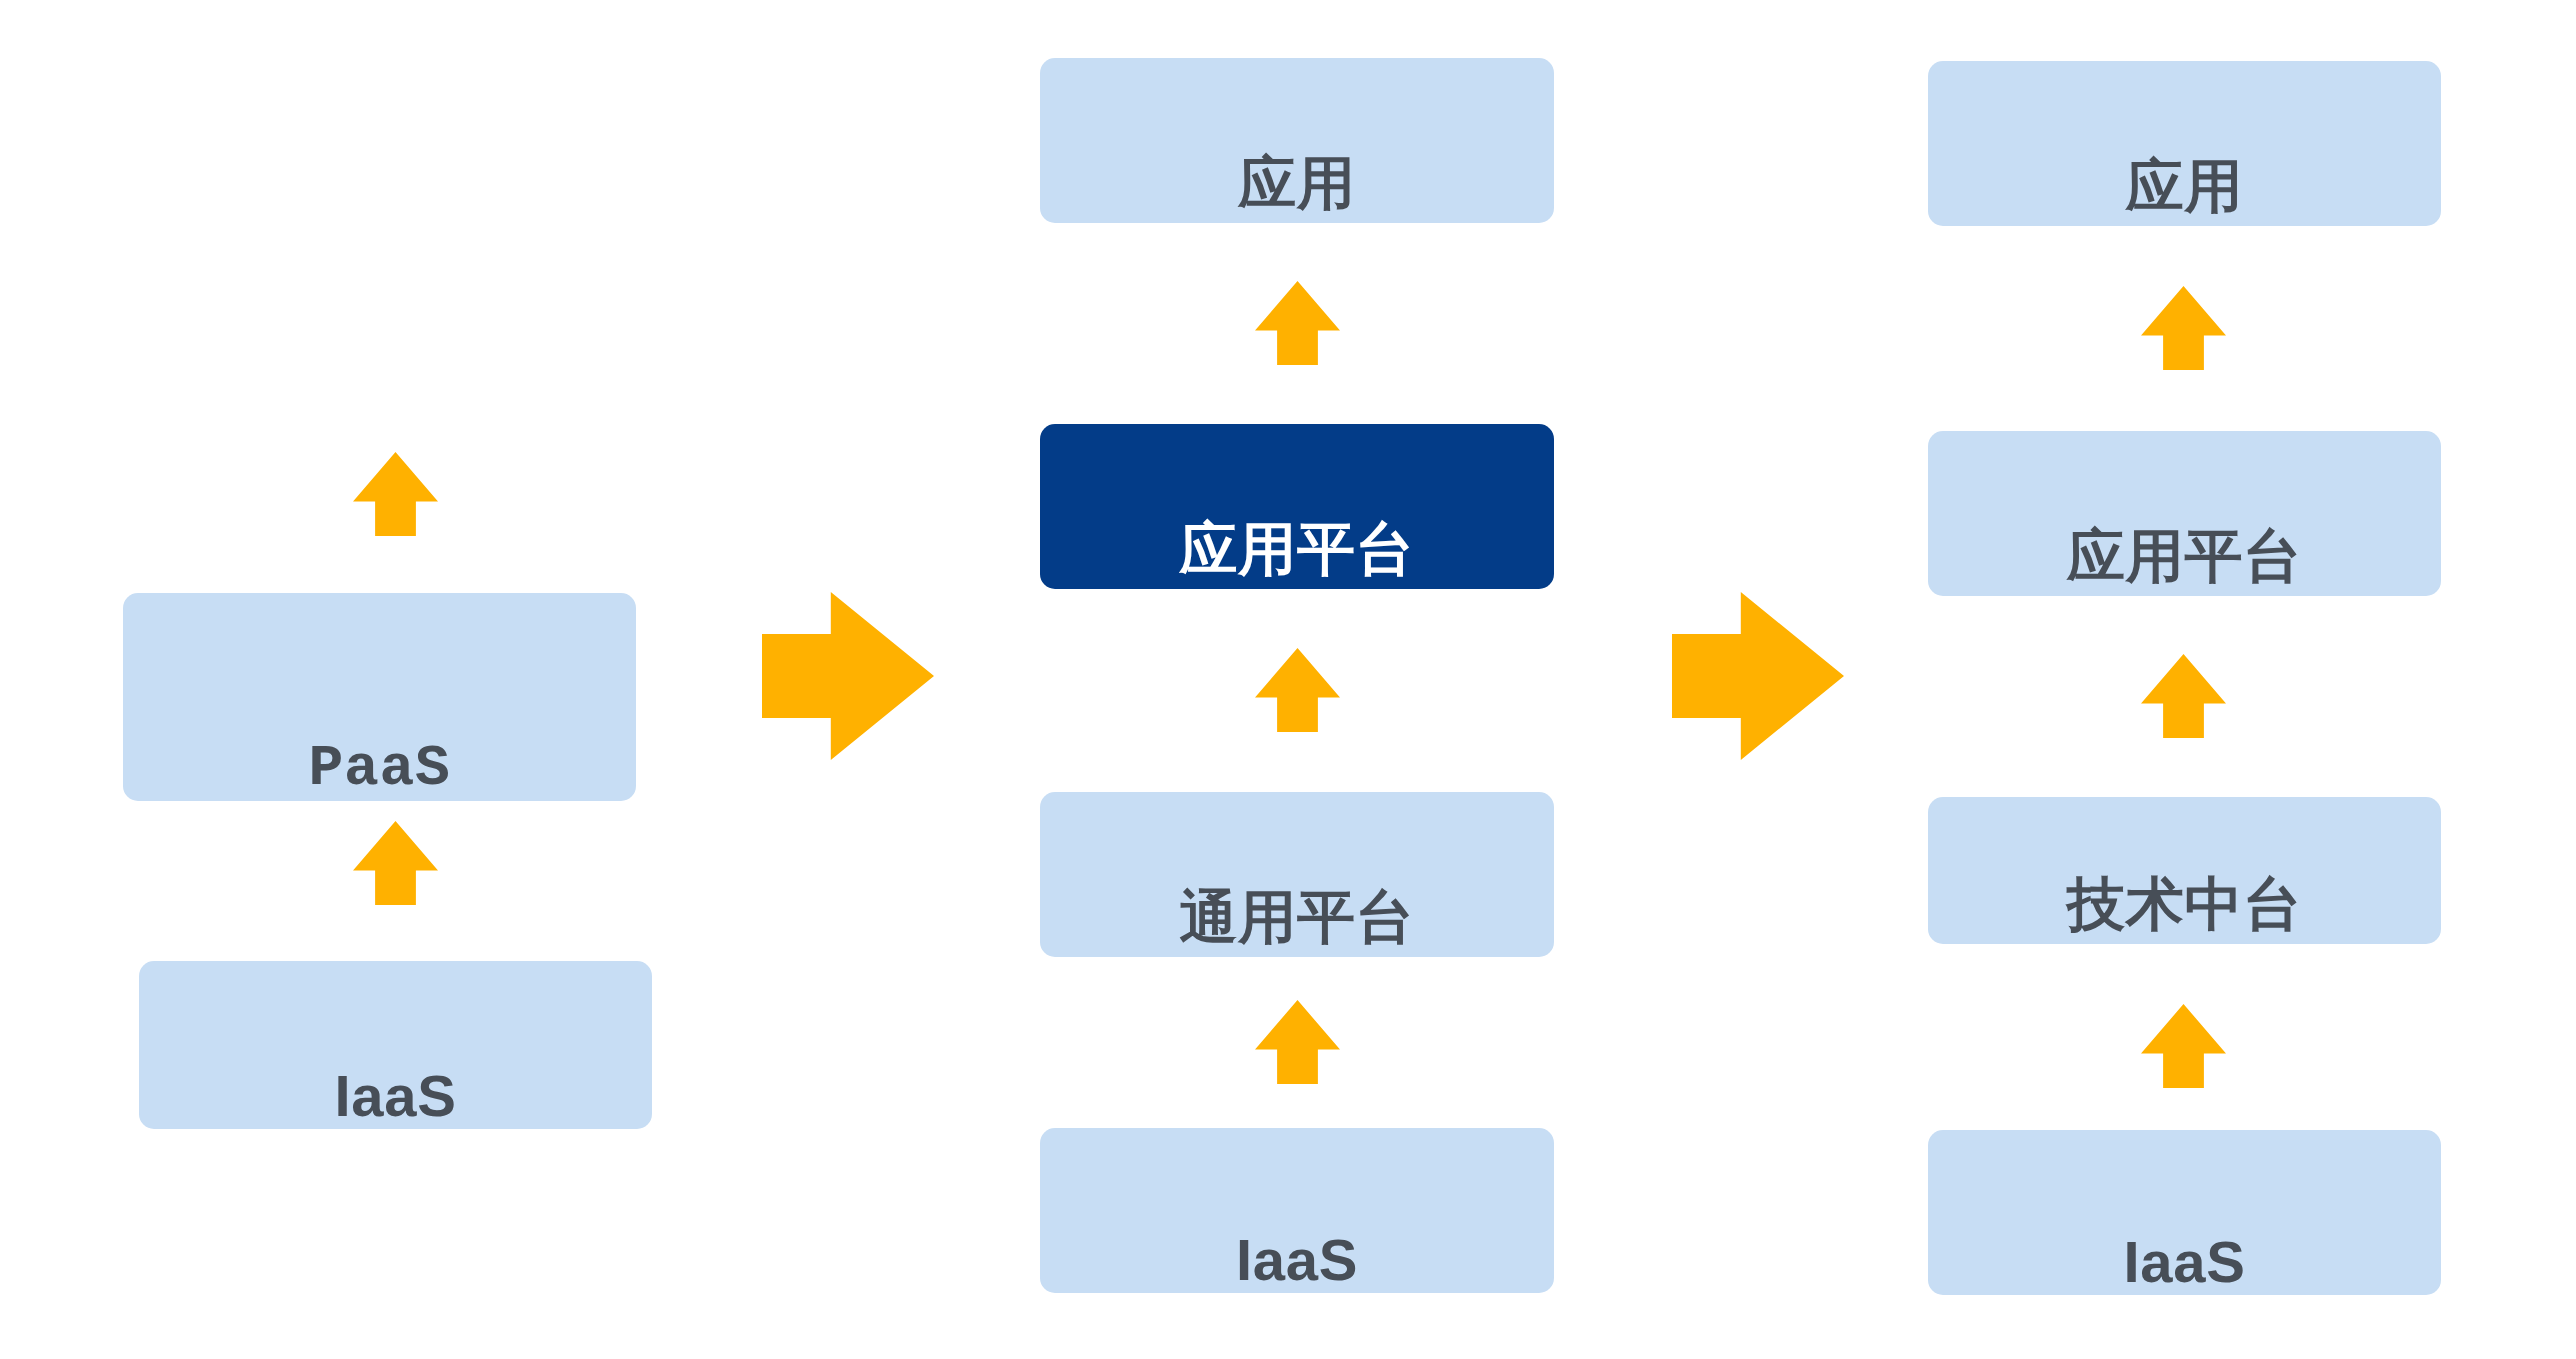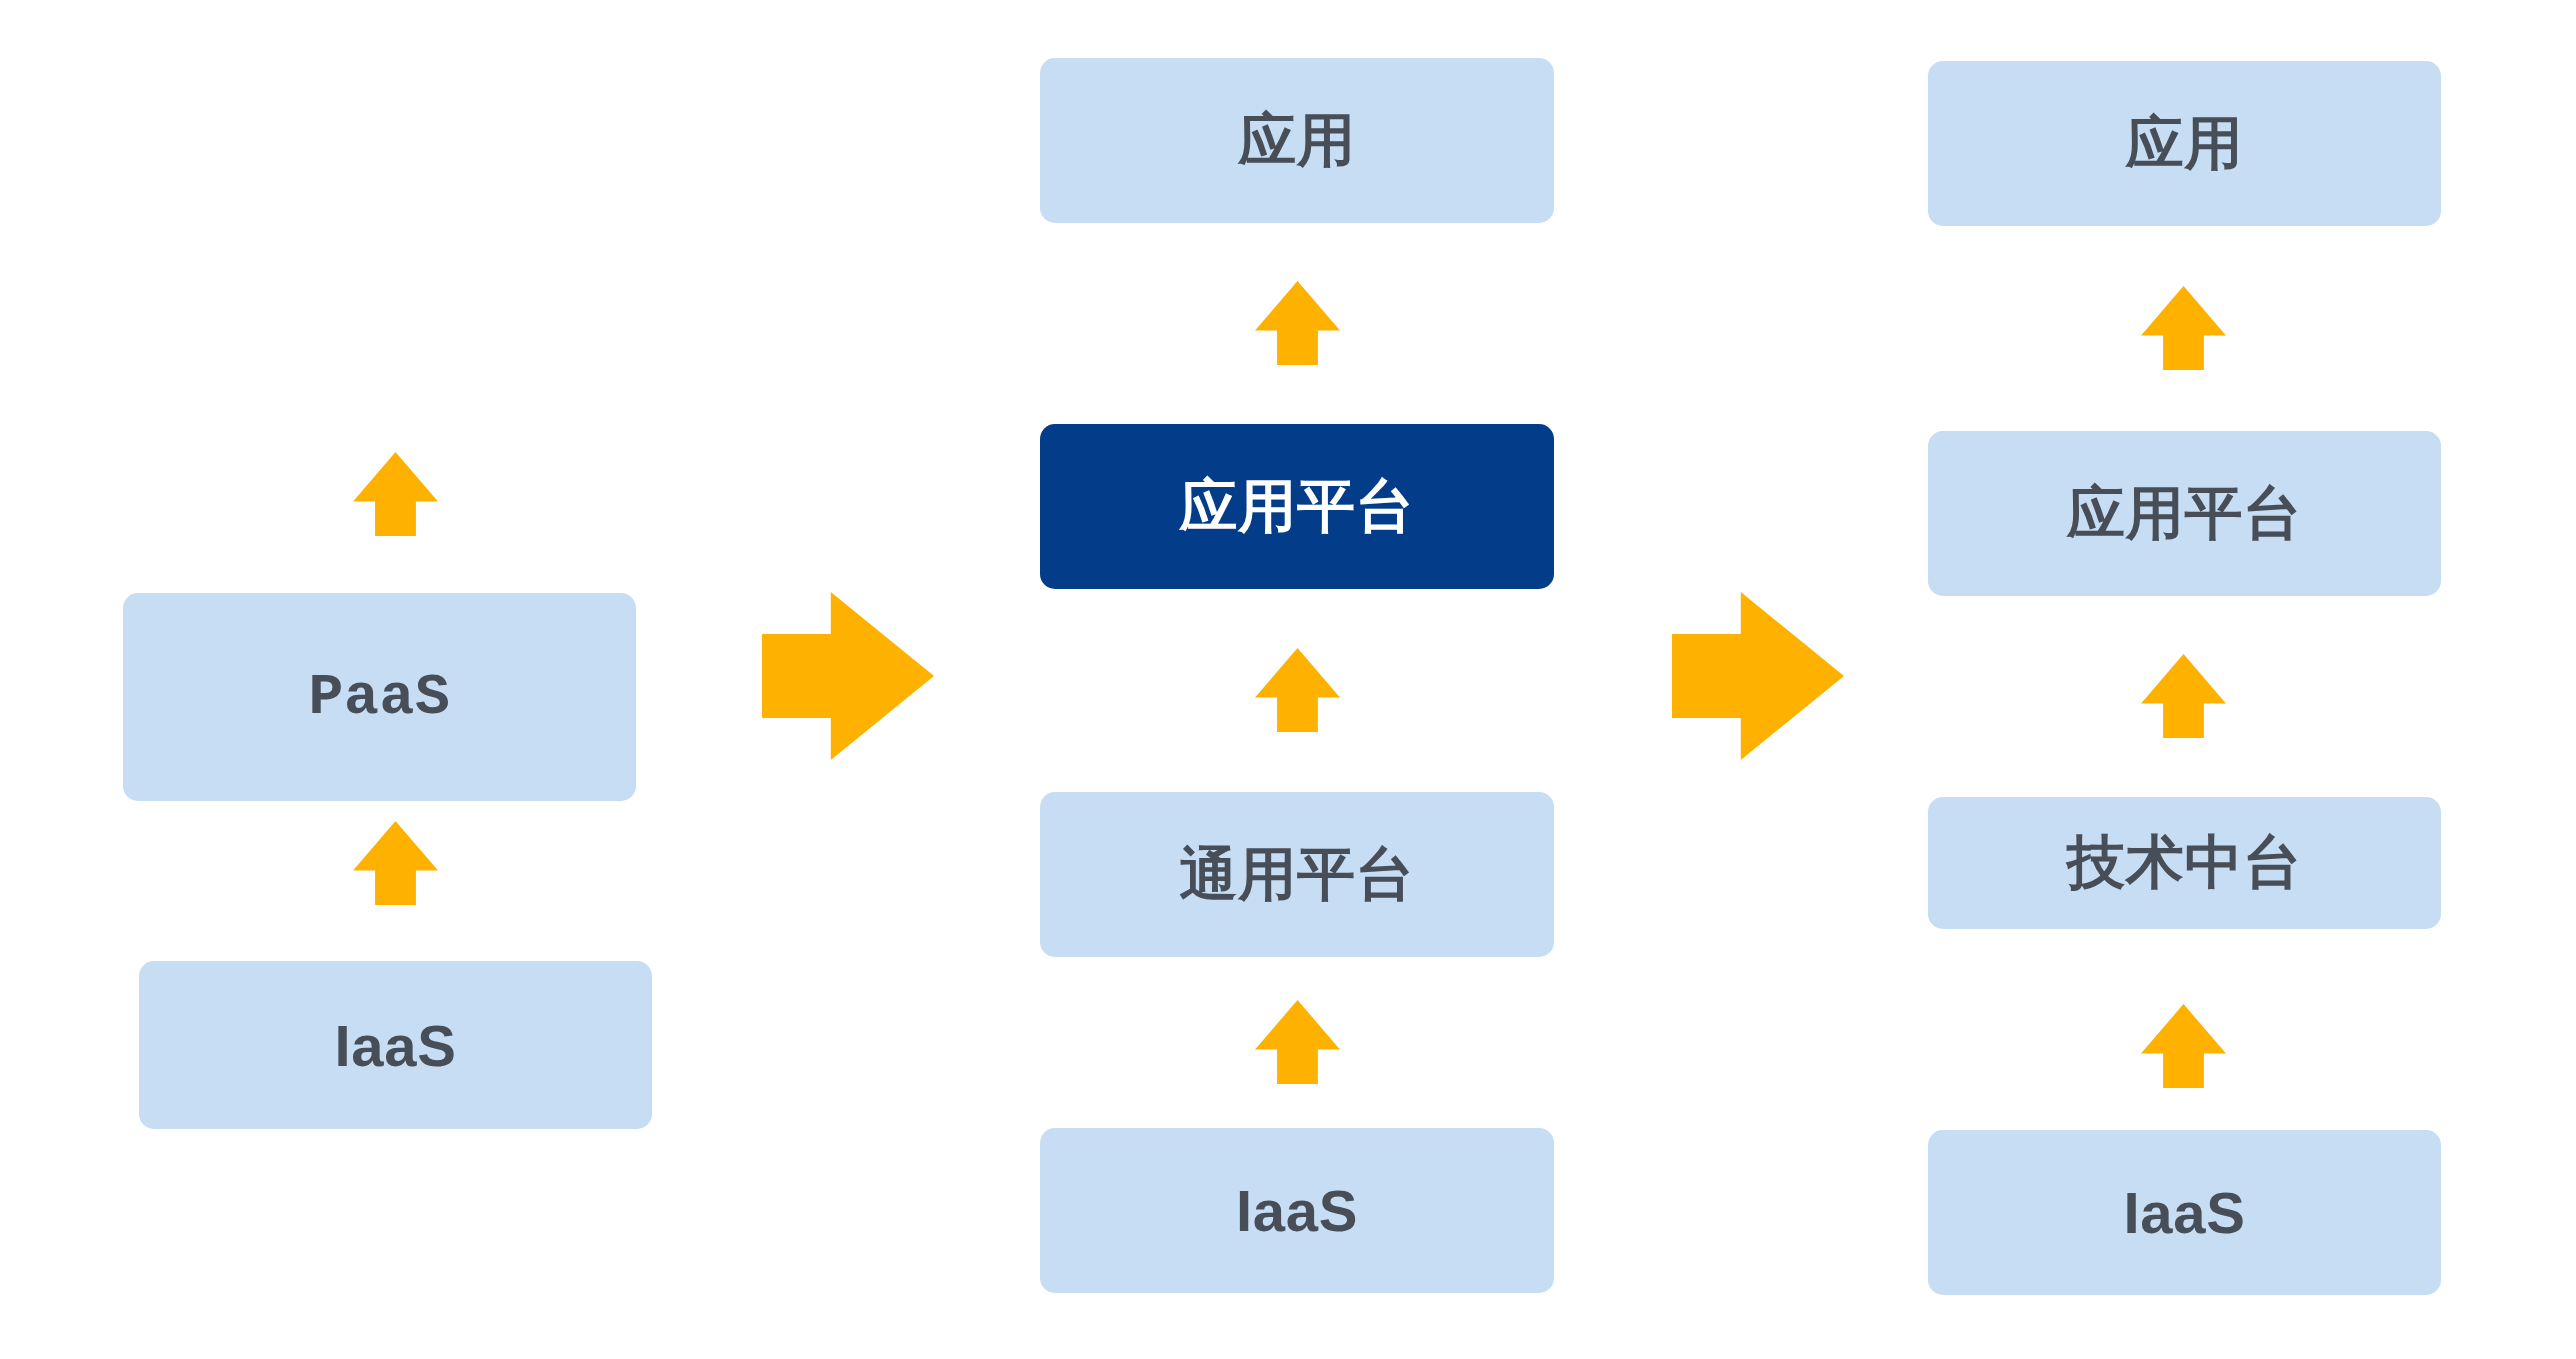--- a/index.html
+++ b/index.html
@@ -19,21 +19,21 @@
     width: 2576px;
     height: 1360px;
     background: var(--background);
     overflow: hidden;
     font-family: "Liberation Sans", "DejaVu Sans", sans-serif;
   }
   .box {
     position: absolute;
     border-radius: 15px;
     display: flex;
-    align-items: center;
+    align-items: flex-end;
     justify-content: center;
   }
   .box.light { background: var(--box-light-fill); }
   .box.dark  { background: var(--box-dark-fill); }
   .box-label {
     font-size: 58px;
     font-weight: 700;
     letter-spacing: 0.7px;
     color: var(--box-text-dark);
     white-space: nowrap;
@@ -89,21 +89,21 @@
   <div class="right-arrow" style="left:1672px; top:592px;"></div>
 
   <div class="box light" style="left:1928px; top:61px; width:513px; height:165px;">
     <span class="box-label">应用</span>
   </div>
   <div class="up-arrow" style="left:2141px; top:286px;"></div>
   <div class="box light" style="left:1928px; top:431px; width:513px; height:165px;">
     <span class="box-label">应用平台</span>
   </div>
   <div class="up-arrow" style="left:2141px; top:654px;"></div>
-  <div class="box light" style="left:1928px; top:797px; width:513px; height:132px;">
+  <div class="box light" style="left:1928px; top:797px; width:513px; height:147px;">
     <span class="box-label">技术中台</span>
   </div>
   <div class="up-arrow" style="left:2141px; top:1004px;"></div>
   <div class="box light" style="left:1928px; top:1130px; width:513px; height:165px;">
     <span class="box-label">IaaS</span>
   </div>
 
 </div>
 
 

